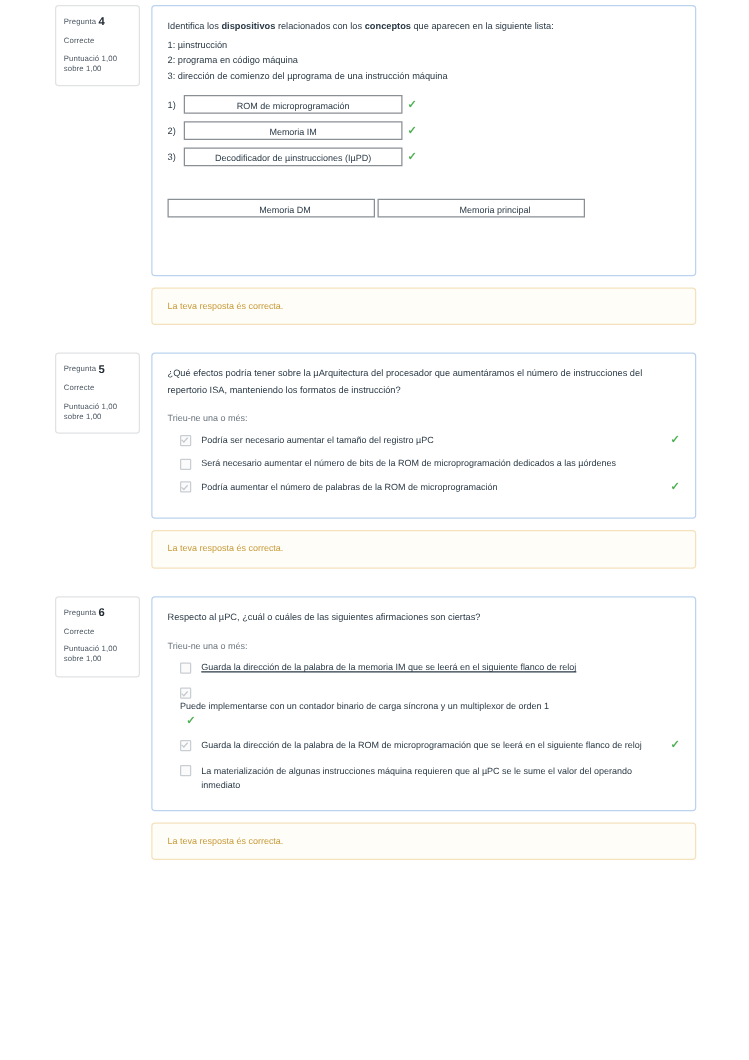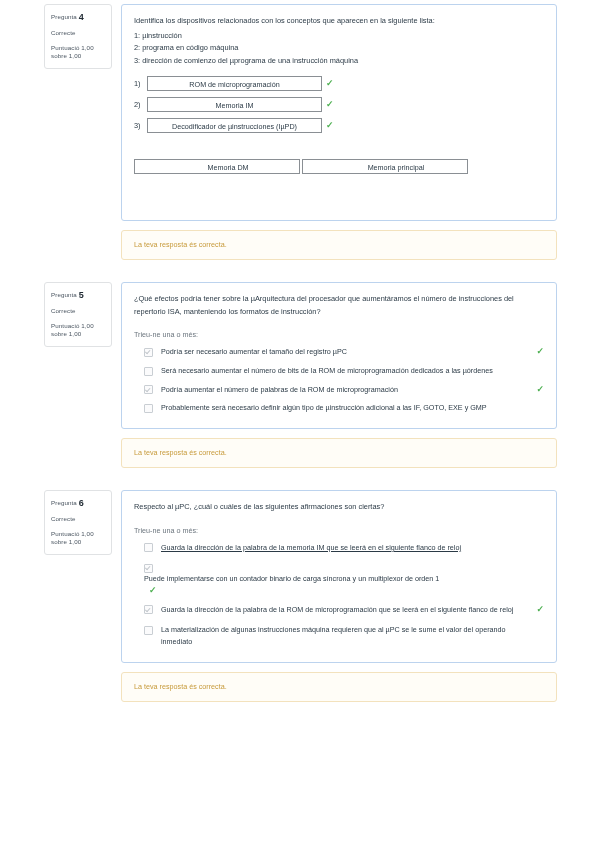--- a/index.html
+++ b/index.html
@@ -67,21 +67,21 @@
     box-sizing: border-box;
     padding: 10px 12px 12px 12px;
   }
 
   .qtext {
     font-size: 7.4px;
     line-height: 1.72;
     color: #2b3a46;
     margin: 0 0 2px 0;
   }
-  .qtext b { font-weight: 400; }
+  .qtext b { font-weight: 700; }
   .qtext.listline { margin: 0; }
 
   .feedback {
     margin-top: 9px;
     border: 1px solid #f3e2bd;
     border-radius: 3px;
     background: #fffdf7;
     padding: 9px 12px;
     font-size: 7.2px;
     color: #c79a3a;
@@ -277,25 +277,20 @@
         <div class="opt">
           <span class="cbox"></span>
           <span class="olabel">Será necesario aumentar el número de bits de la ROM de microprogramación dedicados a las µórdenes</span>
           <span class="otick hidden">✓</span>
         </div>
         <div class="opt">
           <span class="cbox checked"></span>
           <span class="olabel">Podría aumentar el número de palabras de la ROM de microprogramación</span>
           <span class="otick">✓</span>
         </div>
-        <div class="opt" style="margin-bottom:2px;">
-          <span class="cbox"></span>
-          <span class="olabel">Probablemente será necesario definir algún tipo de µinstrucción adicional a las IF, GOTO, EXE y GMP</span>
-          <span class="otick hidden">✓</span>
-        </div>
       </div>
 
       <div class="feedback">La teva resposta és correcta.</div>
     </div>
   </div>
 
   <div class="qblock" style="padding-top:22px;">
     <div class="qinfo">
       <div class="row">
         <span>Pregunta</span>

